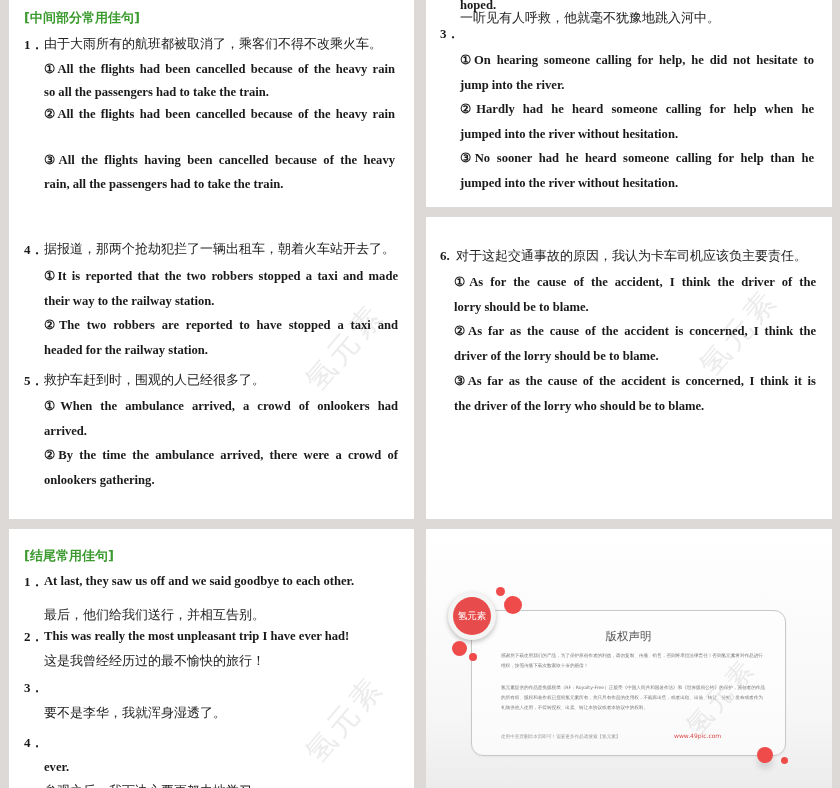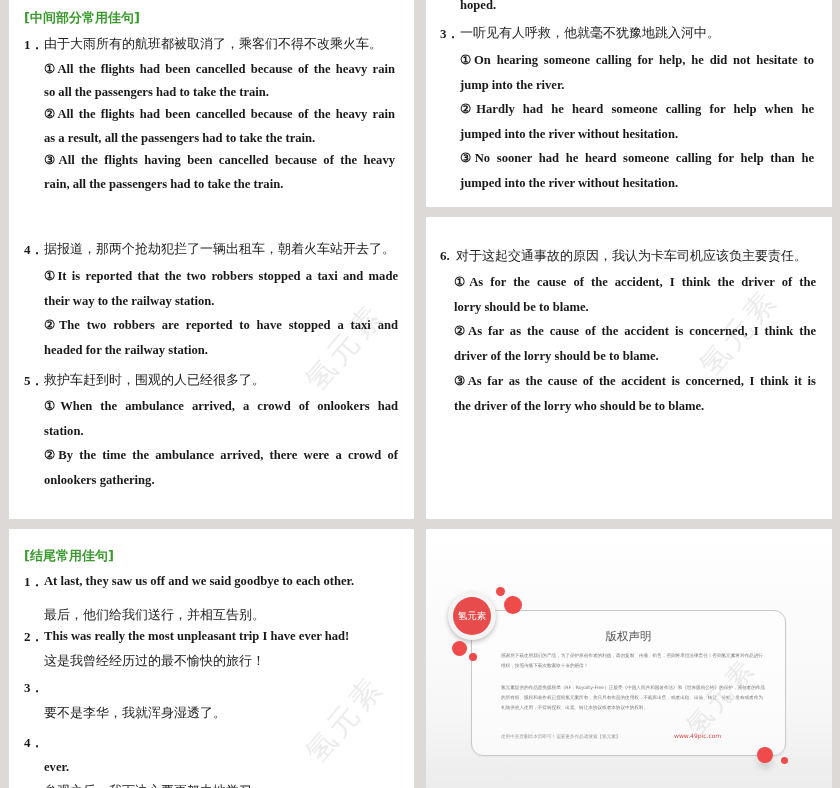--- a/index.html
+++ b/index.html
@@ -115,49 +115,48 @@
 </head>
 <body>
 
 <div class="slide" id="s1">
   <div class="section-title" style="left:15px; top:9px;">[中间部分常用佳句]</div>
   <div class="num" style="left:15px; top:36px;">1．</div>
   <div class="line cn" style="left:35px; top:36px;">由于大雨所有的航班都被取消了，乘客们不得不改乘火车。</div>
   <div class="line just" style="left:35px; top:61px; width:351px;">①All the flights had been cancelled because of the heavy rain</div>
   <div class="line" style="left:35px; top:84px;">so all the passengers had to take the train.</div>
   <div class="line just" style="left:35px; top:106px; width:351px;">②All the flights had been cancelled because of the heavy rain</div>
-  <div class="line" style="left:35px; top:130px;">as a result, all the passengers had to take the train.</div>
   <div class="line just" style="left:35px; top:152px; width:351px;">③All the flights having been cancelled because of the heavy</div>
   <div class="line" style="left:35px; top:176px;">rain, all the passengers had to take the train.</div>
 </div>
 
 <div class="slide" id="s2">
   <div class="line" style="left:34px; top:-3px;">hoped.</div>
   <div class="num" style="left:14px; top:25px;">3．</div>
-  <div class="line cn" style="left:34px; top:25px;text-align:right;">一听见有人呼救，他就毫不犹豫地跳入河中。</div>
+  <div class="line cn" style="left:34px; top:10px;text-align:right;">一听见有人呼救，他就毫不犹豫地跳入河中。</div>
   <div class="line just" style="left:34px; top:52px; width:354px;">①On hearing someone calling for help, he did not hesitate to</div>
   <div class="line" style="left:34px; top:77px;">jump into the river.</div>
   <div class="line just" style="left:34px; top:101px; width:354px;">②Hardly had he heard someone calling for help when he</div>
   <div class="line" style="left:34px; top:126px;">jumped into the river without hesitation.</div>
   <div class="line just" style="left:34px; top:150px; width:354px;">③No sooner had he heard someone calling for help than he</div>
   <div class="line" style="left:34px; top:175px;">jumped into the river without hesitation.</div>
 </div>
 
 <div class="slide" id="s3">
   <div class="watermark" style="left:285px; top:110px;">氢元素</div>
   <div class="num" style="left:15px; top:24px;">4．</div>
   <div class="line cn" style="left:35px; top:24px;">据报道，那两个抢劫犯拦了一辆出租车，朝着火车站开去了。</div>
   <div class="line just" style="left:35px; top:51px; width:354px;">①It is reported that the two robbers stopped a taxi and made</div>
   <div class="line just" style="left:35px; top:100px; width:354px;">②The two robbers are reported to have stopped a taxi and</div>
   <div class="line" style="left:35px; top:76px;">their way to the railway station.</div>
   <div class="line" style="left:35px; top:125px;">headed for the railway station.</div>
   <div class="num" style="left:15px; top:155px;">5．</div>
   <div class="line cn" style="left:35px; top:155px;">救护车赶到时，围观的人已经很多了。</div>
   <div class="line just" style="left:35px; top:181px; width:354px;">①When the ambulance arrived, a crowd of onlookers had</div>
-  <div class="line" style="left:35px; top:206px;">station.</div>
+  <div class="line" style="left:35px; top:206px;">arrived.</div>
   <div class="line just" style="left:35px; top:230px; width:354px;">②By the time the ambulance arrived, there were a crowd of</div>
   <div class="line" style="left:35px; top:255px;">onlookers gathering.</div>
 </div>
 
 <div class="slide" id="s4">
   <div class="watermark" style="left:262px; top:95px;">氢元素</div>
   <div class="num" style="left:14px; top:31px;">6.</div>
   <div class="line cn" style="left:30px; top:31px;">对于这起交通事故的原因，我认为卡车司机应该负主要责任。</div>
   <div class="line just" style="left:28px; top:57px; width:362px;">①As for the cause of the accident, I think the driver of the</div>
   <div class="line" style="left:28px; top:82px;">lorry should be to blame.</div>

